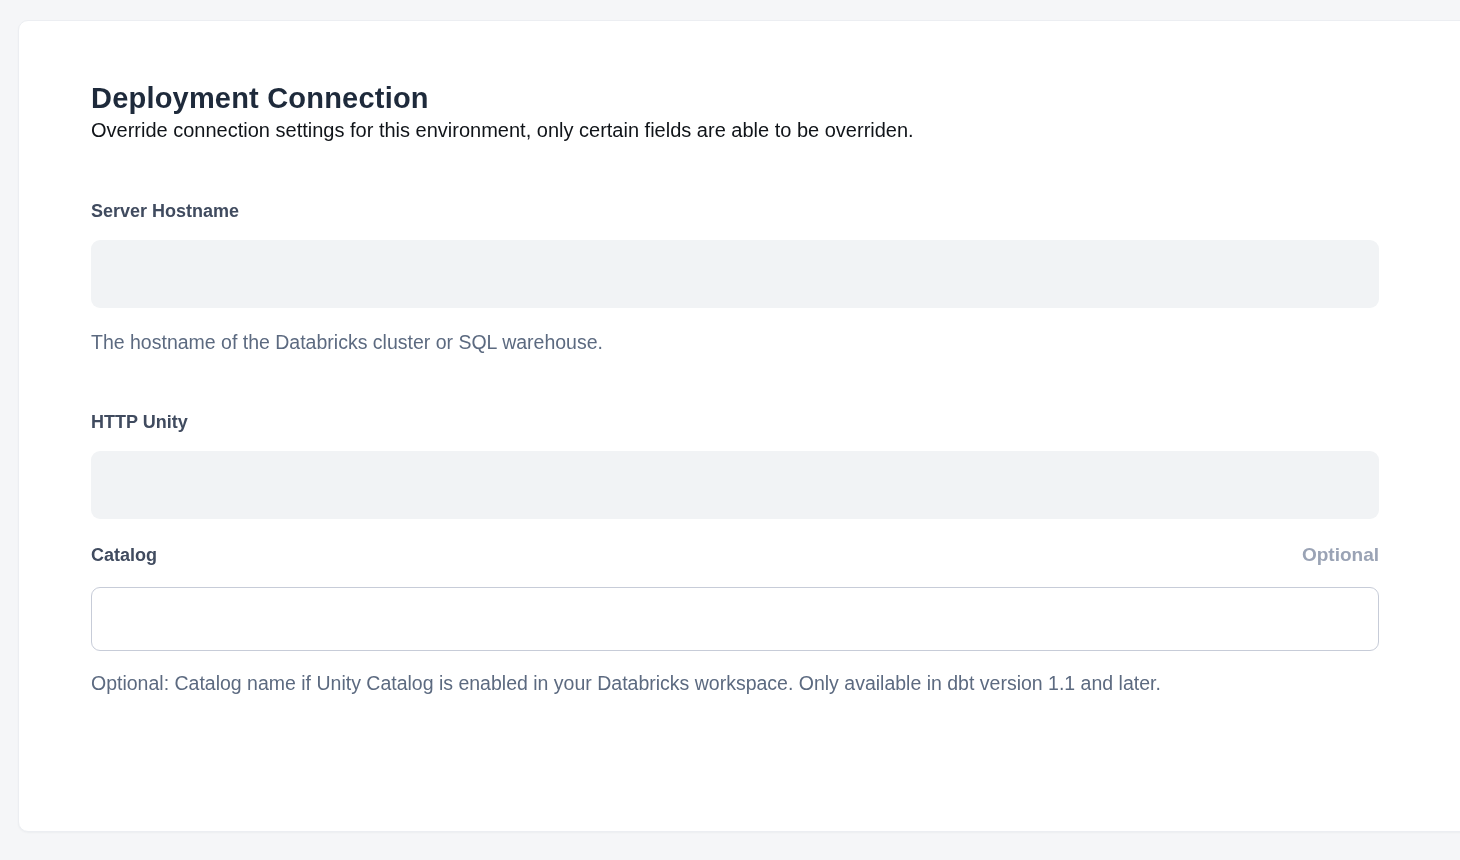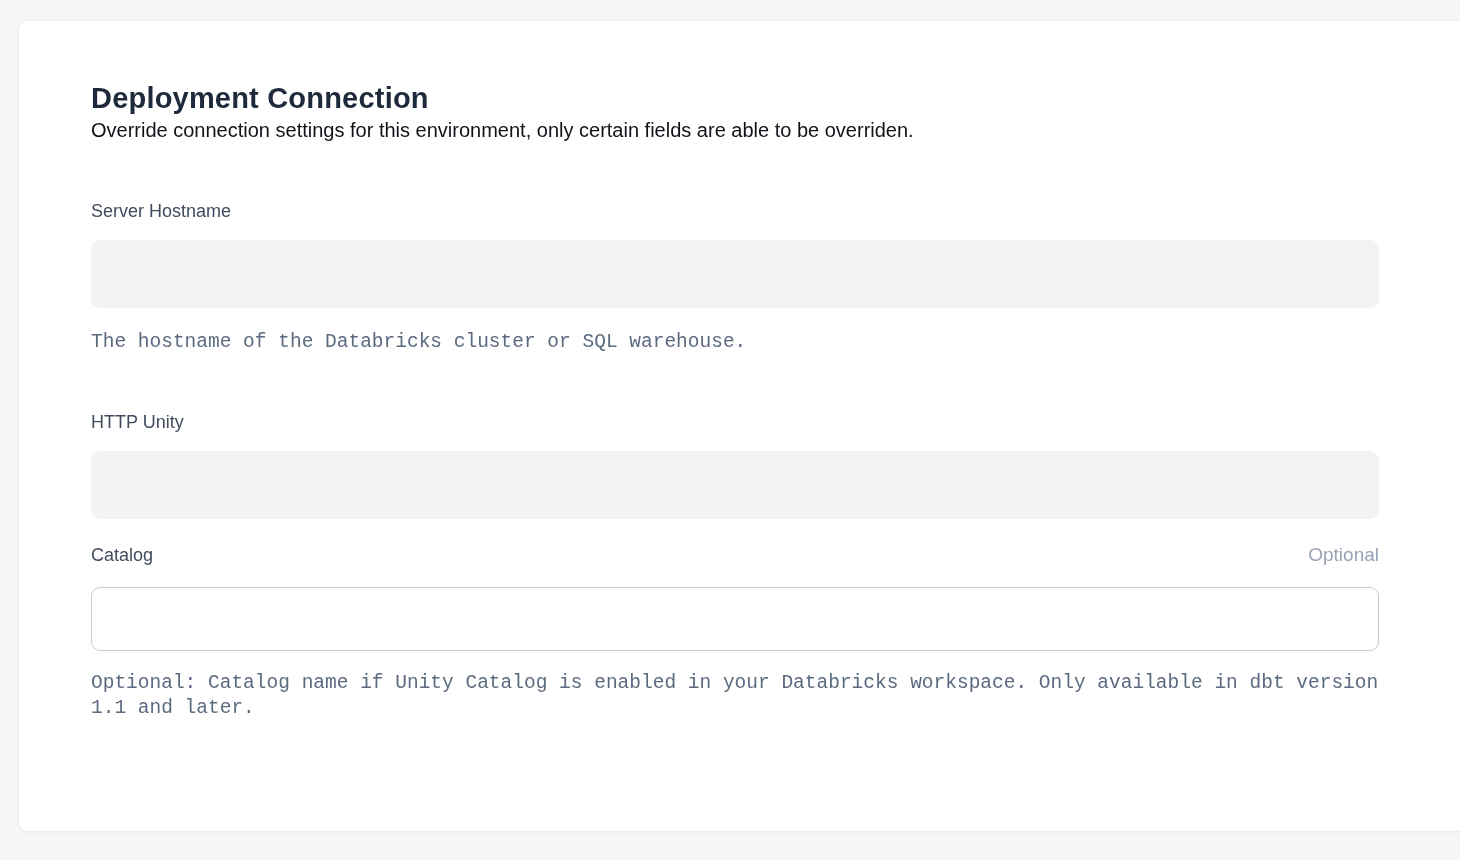--- a/index.html
+++ b/index.html
@@ -37,27 +37,27 @@
     line-height: 27px;
   }
   .field { margin-top: 56px; }
   .field-head {
     display: flex;
     align-items: baseline;
     justify-content: space-between;
   }
   .field-label {
     font-size: 18px;
-    font-weight: 400;
+    font-weight: 700;
     color: #404b5f;
     line-height: 23px;
   }
   .optional-badge {
     font-size: 19px;
-    font-weight: 400;
+    font-weight: 700;
     color: #9aa3b5;
     line-height: 23px;
   }
   .text-input {
     display: block;
     width: 100%;
     margin-top: 17px;
     height: 68px;
     border-radius: 9px;
     border: none;
@@ -71,21 +71,20 @@
     margin-top: 20px;
     height: 64px;
     background: #ffffff;
     border: 1px solid #c7ccd8;
   }
   .field-help {
     margin-top: 22px;
     font-size: 19.5px;
     color: #5c6a80;
     line-height: 25px;
-    font-family: Liberation Mono, monospace;
   }
   .field.catalog { margin-top: 24px; }
   .field.catalog .field-help { margin-top: 20px; }
 </style>
 </head>
 <body>
 
 <div class="card">
   <div class="content">
 

